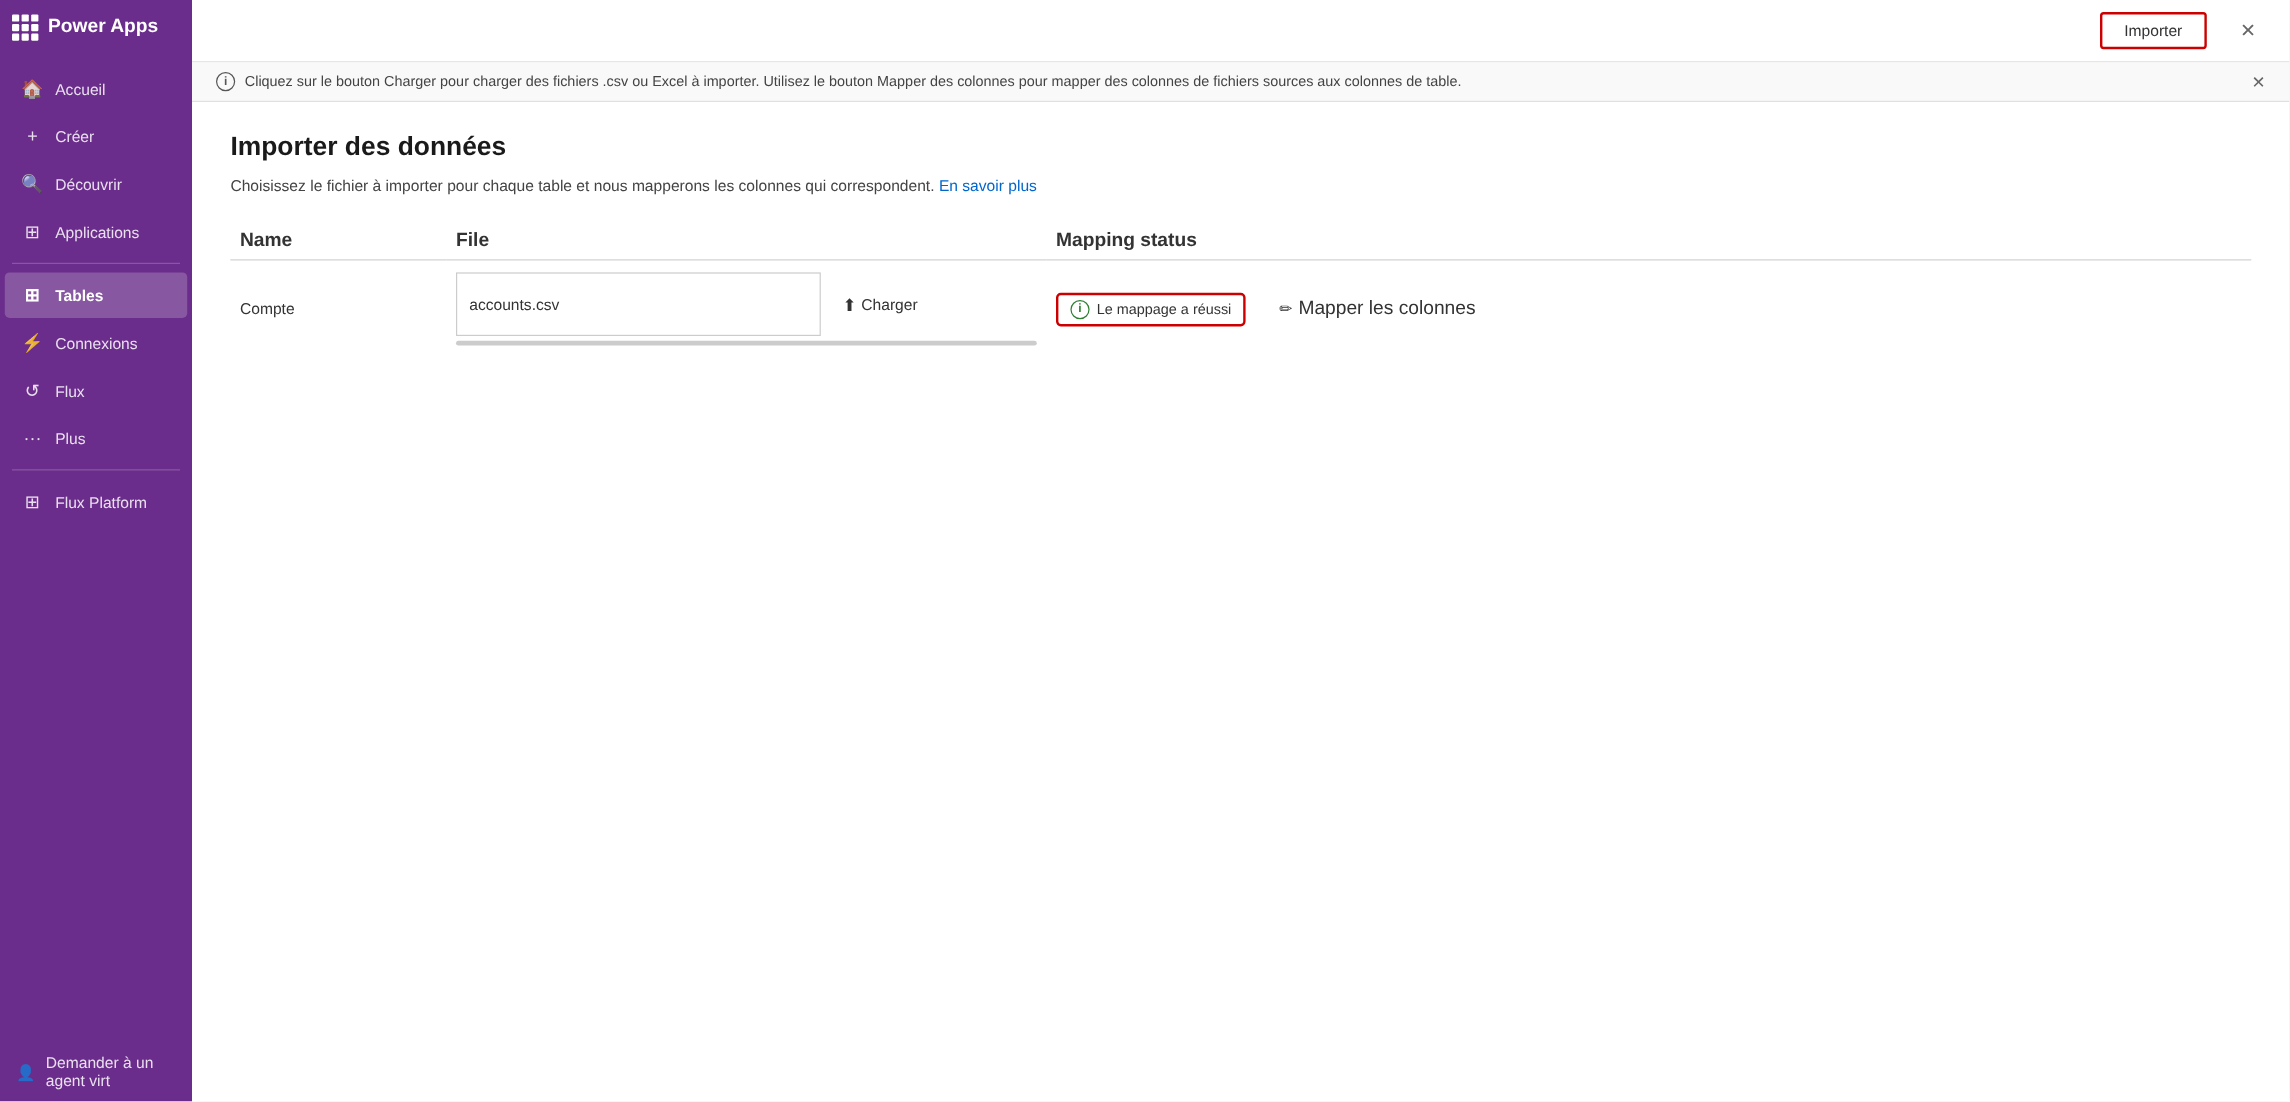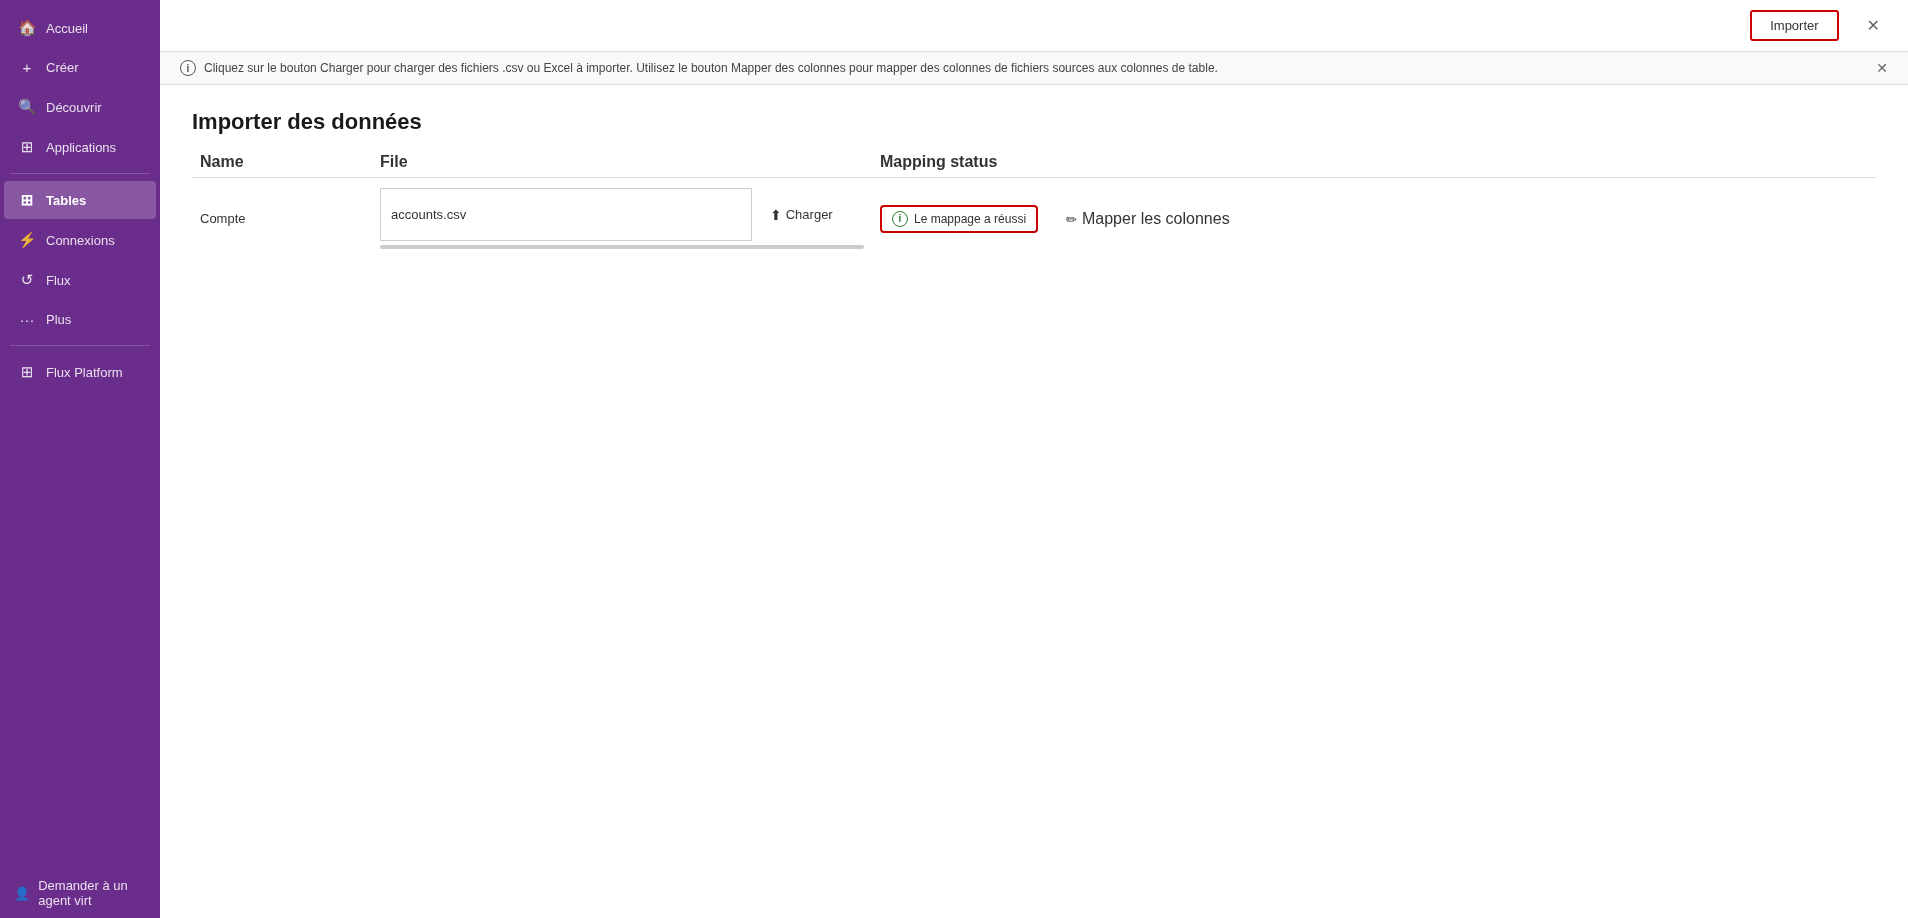--- a/index.html
+++ b/index.html
@@ -257,21 +257,21 @@
       display: flex;
       align-items: center;
       gap: 8px;
     }
     .file-input-box {
       border: 1px solid #ccc;
       padding: 18px 10px;
       font-size: 13px;
       color: #333;
       background: #fff;
-      width: 372px;
+      width: 304px;
     }
     .charger-btn {
       display: flex;
       align-items: center;
       gap: 4px;
       background: none;
       border: none;
       cursor: pointer;
       font-size: 13px;
       color: #333;
@@ -325,20 +325,34 @@
     }
     .pencil-icon::before {
       content: '✏';
       font-size: 13px;
     }
   </style>
 </head>
 <body>
 
 <div class="sidebar">
+  <div class="sidebar-header">
+    <div class="waffle-icon">
+      <span></span>
+        <span></span>
+        <span></span>
+      <span></span>
+        <span></span>
+        <span></span>
+      <span></span>
+        <span></span>
+        <span></span>
+    </div>
+    <span>Power Apps</span>
+  </div>
 
   <div class="sidebar-menu">
     <div class="sidebar-item">
       <span class="icon">🏠</span>
       <span>Accueil</span>
     </div>
     <div class="sidebar-item">
       <span class="icon">+</span>
       <span>Créer</span>
     </div>
@@ -436,20 +450,24 @@
     </div>
 
     <div class="modal-info-bar">
       <div class="info-icon-circle">i</div>
       <span>Cliquez sur le bouton Charger pour charger des fichiers .csv ou Excel à importer. Utilisez le bouton Mapper des colonnes pour mapper des colonnes de fichiers sources aux colonnes de table.</span>
       <span class="close-bar-btn">✕</span>
     </div>
 
     <div class="modal-body">
       <div class="modal-title">Importer des données</div>
+      <div class="modal-subtitle">
+        <span>Choisissez le fichier à importer pour chaque table et nous mapperons les colonnes qui correspondent.</span>
+        <a href="#"> <span>En savoir plus</span></a>
+      </div>
 
       <table class="import-table">
         <thead>
           <tr>
             <th style="width:180px">
               <span>Name</span>
             </th>
             <th style="width:500px">
               <span>File</span>
             </th>

